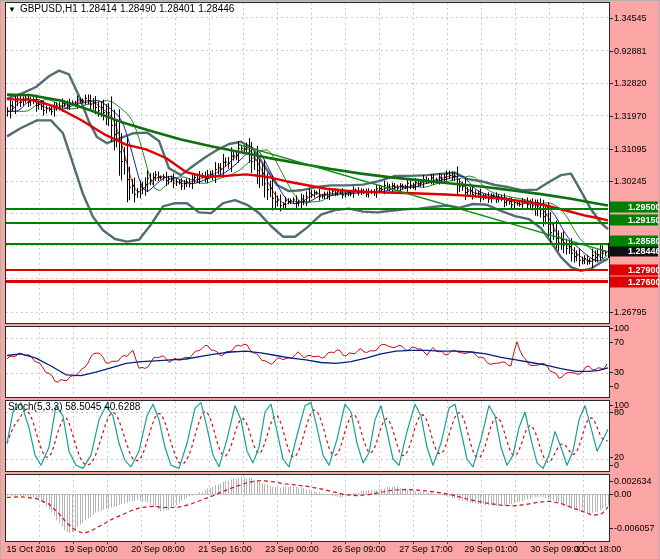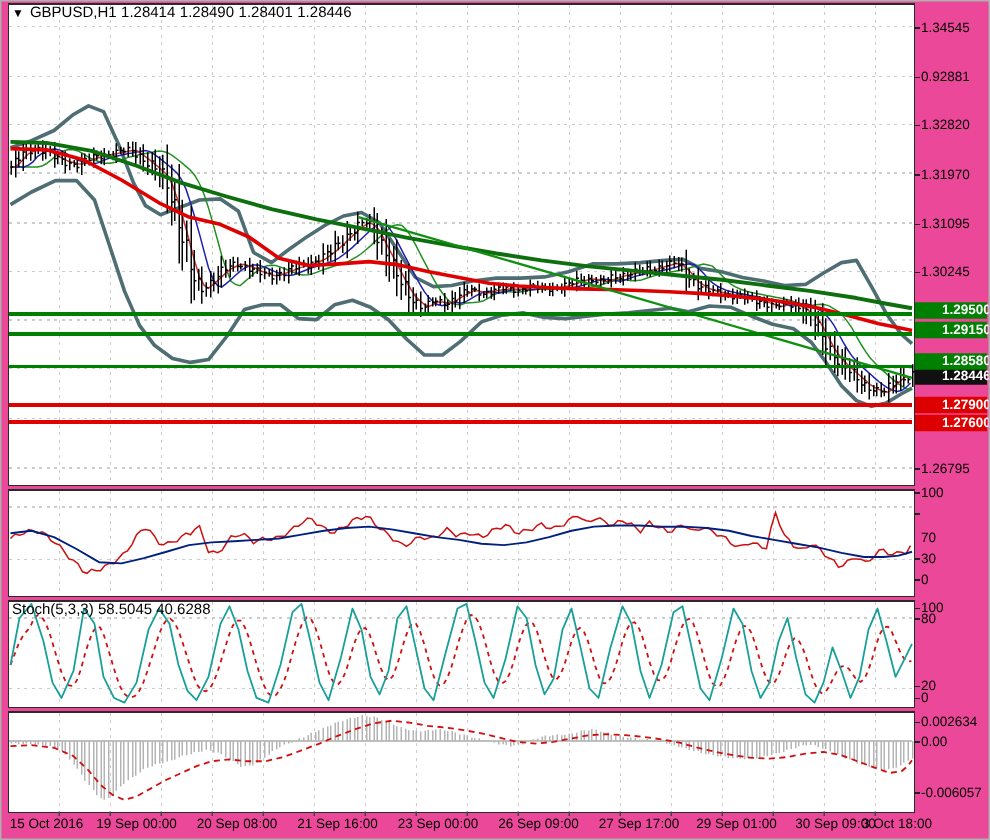--- a/index.html
+++ b/index.html
@@ -1,16 +1,16 @@
 <!DOCTYPE html>
 <html><head>
 <meta charset="utf-8">
 <style>
   html,body{margin:0;padding:0;background:#e8e8e8;}
-  .window{position:relative;width:660px;height:560px;background:#ec4899;
+  .window{position:relative;width:660px;height:560px;background:#fca5a5;
           font-family:"Liberation Sans",sans-serif;overflow:hidden;border:1px solid #b0b0b0;box-sizing:border-box;}
   svg{position:absolute;left:0;top:0;}
   .titlebar{position:absolute;left:7px;top:2px;font-size:10px;color:#000;white-space:nowrap;z-index:5;}
   .titlebar .dd{font-size:8px;margin-right:4px;cursor:pointer;}
   .titlebar span{margin-right:3px;}
   .panel-label{position:absolute;font-size:10px;color:#000;white-space:nowrap;z-index:5;}
   .plabel{position:absolute;left:613px;font-size:9px;color:#000;transform:translateY(-50%);white-space:nowrap;z-index:4;}
   .badge{position:absolute;left:609px;width:48px;height:11px;font-size:9px;font-weight:bold;color:#fff;
          line-height:11px;padding-left:18px;transform:translateY(-50%);box-sizing:border-box;z-index:3;}
   .badge.current{z-index:2;}
@@ -180,21 +180,21 @@
     <span class="plabel" style="top: 148px;">1.31095</span>
     <span class="plabel" style="top: 180px;">1.30245</span>
     <span class="plabel" style="top: 311px;">1.26795</span>
     <div class="badge" style="top: 206px; background: rgb(0, 128, 0);">1.29500</div>
     <div class="badge" style="top: 219px; background: rgb(0, 128, 0);">1.29150</div>
     <div class="badge" style="top: 240px; background: rgb(0, 128, 0);">1.28580</div>
     <div class="badge current" style="top: 250px; background: rgb(16, 16, 16);">1.28446</div>
     <div class="badge" style="top: 269px; background: rgb(221, 0, 0);">1.27900</div>
     <div class="badge" style="top: 281px; background: rgb(221, 0, 0);">1.27600</div>
     <span class="plabel" style="top: 327px;">100</span>
-    <span class="plabel" style="top: 357px;">70</span>
+    <span class="plabel" style="top: 341px;">70</span>
     <span class="plabel" style="top: 371px;">30</span>
     <span class="plabel" style="top: 385px;">0</span>
     <span class="plabel" style="top: 404px;">100</span>
     <span class="plabel" style="top: 411px;">80</span>
     <span class="plabel" style="top: 456px;">20</span>
     <span class="plabel" style="top: 464px;">0</span>
     <span class="plabel" style="top: 480px;">0.002634</span>
     <span class="plabel" style="top: 493px;">0.00</span>
     <span class="plabel" style="top: 527px;">-0.006057</span>
   </div>

